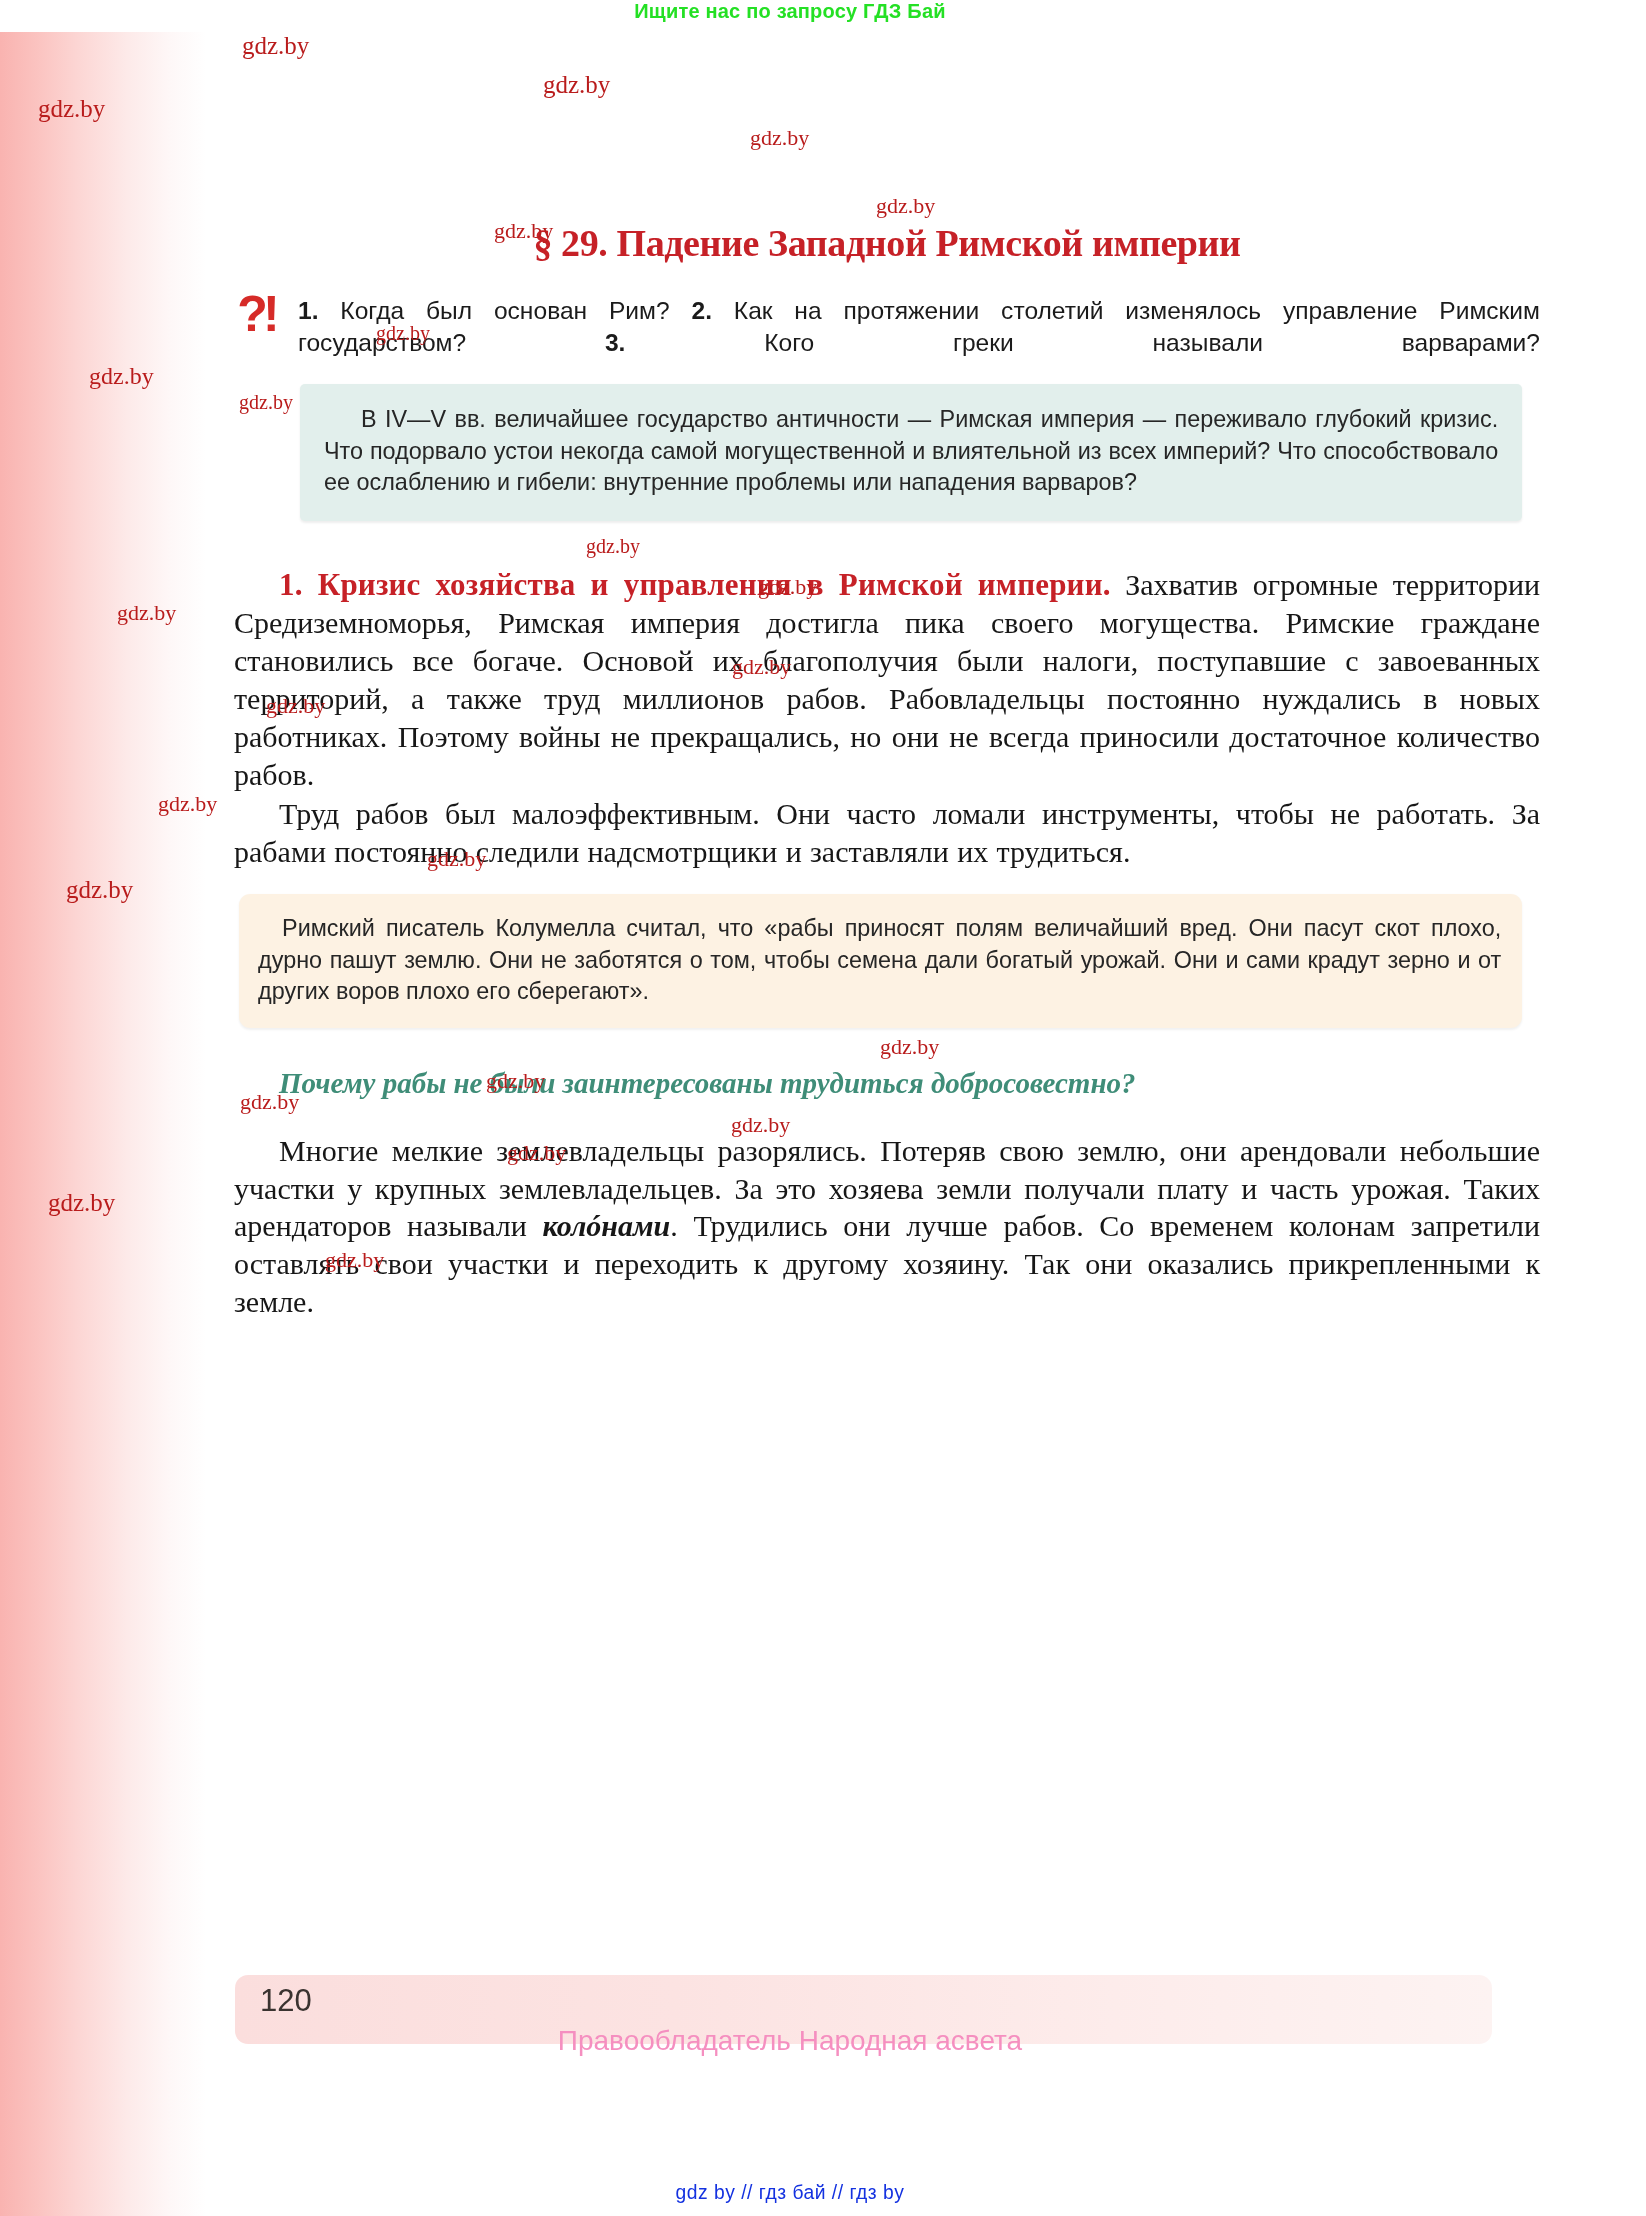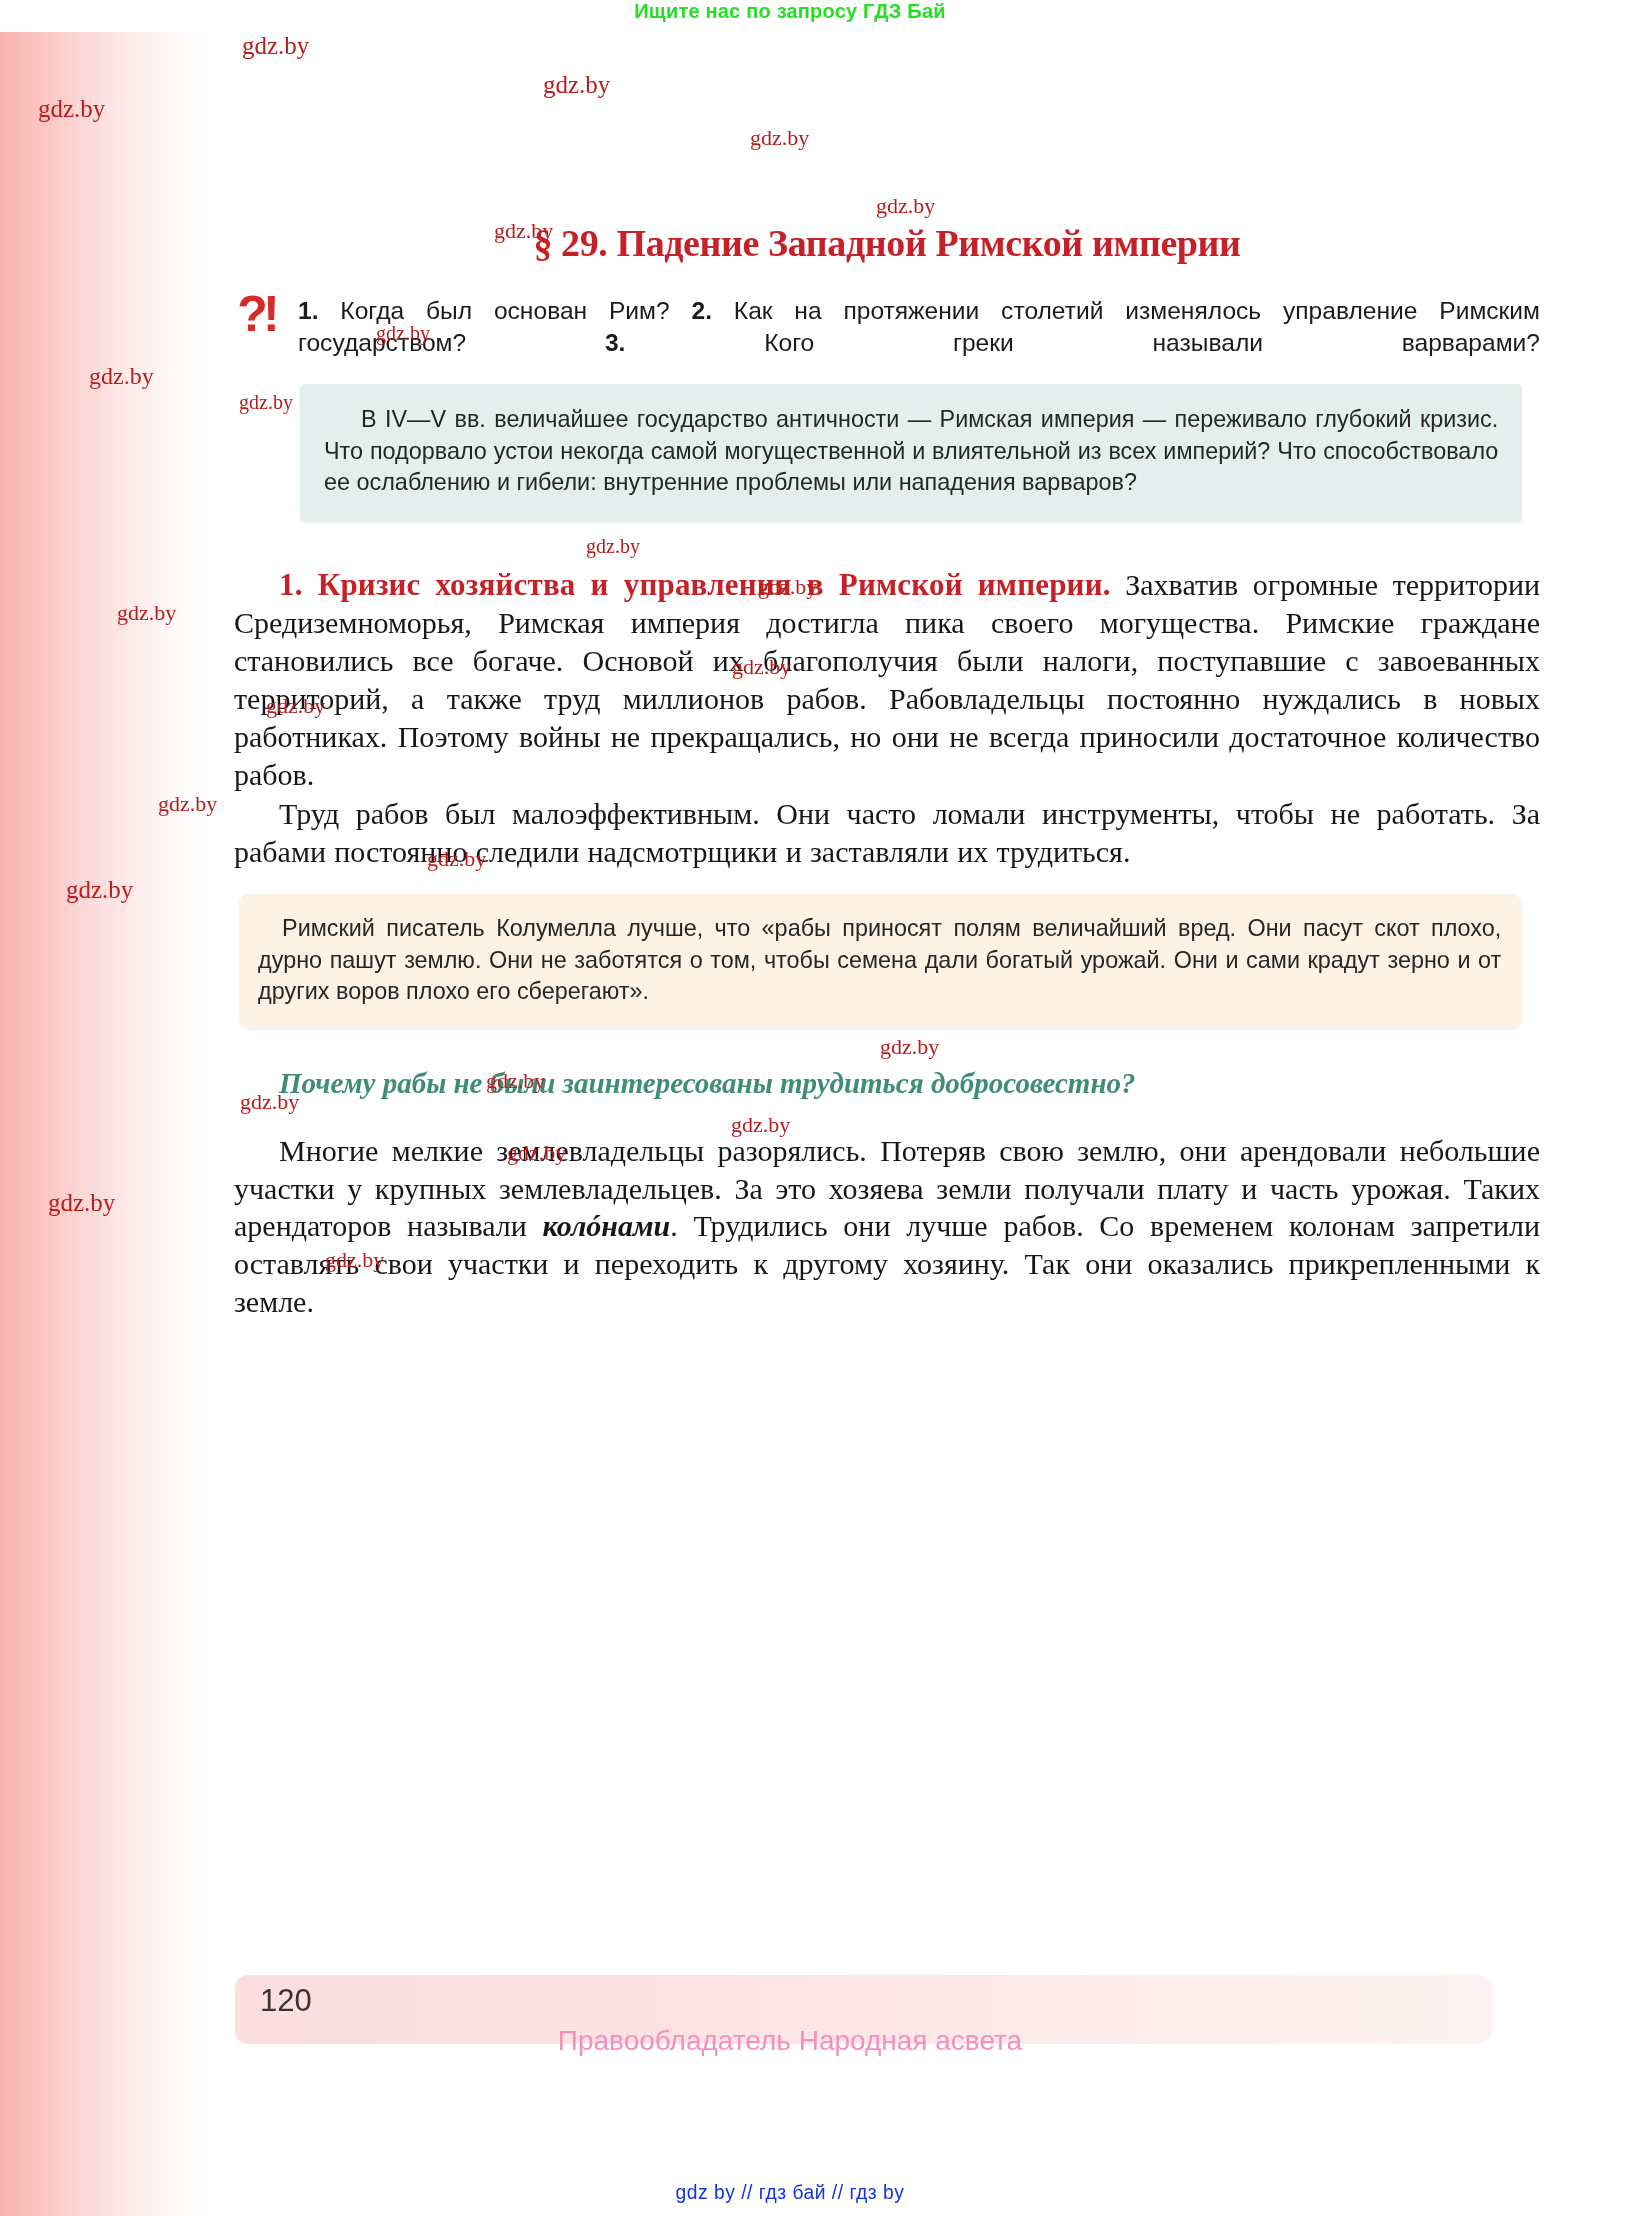--- a/index.html
+++ b/index.html
@@ -241,21 +241,21 @@
 
     <div id="intro-box">
       <p>В IV—V вв. величайшее государство античности — Римская империя — переживало глубокий кризис. Что подорвало устои некогда самой могущественной и влиятельной из всех империй? Что способствовало ее ослаблению и гибели: внутренние проблемы или нападения варваров?</p>
     </div>
 
     <p id="para-1" class="body indent"><span class="section-lead">1. Кризис хозяйства и управления в Римской империи.</span><span> Захватив огромные территории Средиземноморья, Римская империя достигла пика своего могущества. Римские граждане становились все богаче. Основой их благополучия были налоги, поступавшие с завоеванных территорий, а также труд миллионов рабов. Рабовладельцы постоянно нуждались в новых работниках. Поэтому войны не прекращались, но они не всегда приносили достаточное количество рабов.</span></p>
 
     <p id="para-2" class="body indent">Труд рабов был малоэффективным. Они часто ломали инструменты, чтобы не работать. За рабами постоянно следили надсмотрщики и заставляли их трудиться.</p>
 
     <div id="quote-box">
-      <p>Римский писатель Колумелла лучше, что «рабы приносят полям величайший вред. Они пасут скот плохо, дурно пашут землю. Они не заботятся о том, чтобы семена дали богатый урожай. Они и сами крадут зерно и от других воров плохо его сберегают».</p>
+      <p>Римский писатель Колумелла считал, что «рабы приносят полям величайший вред. Они пасут скот плохо, дурно пашут землю. Они не заботятся о том, чтобы семена дали богатый урожай. Они и сами крадут зерно и от других воров плохо его сберегают».</p>
     </div>
 
     <p id="green-question">Почему рабы не были заинтересованы трудиться добросовестно?</p>
 
     <p id="para-3" class="body indent"><span>Многие мелкие землевладельцы разорялись. Потеряв свою землю, они арендовали небольшие участки у крупных землевладельцев. За это хозяева земли получали плату и часть урожая. Таких арендаторов называли </span><span class="latin">колóнами</span><span>. Трудились они лучше рабов. Со временем колонам запретили оставлять свои участки и переходить к другому хозяину. Так они оказались прикрепленными к земле.</span></p>
 
   </div>
 
   <div id="footer-band"></div>
   <div id="page-number">120</div>

